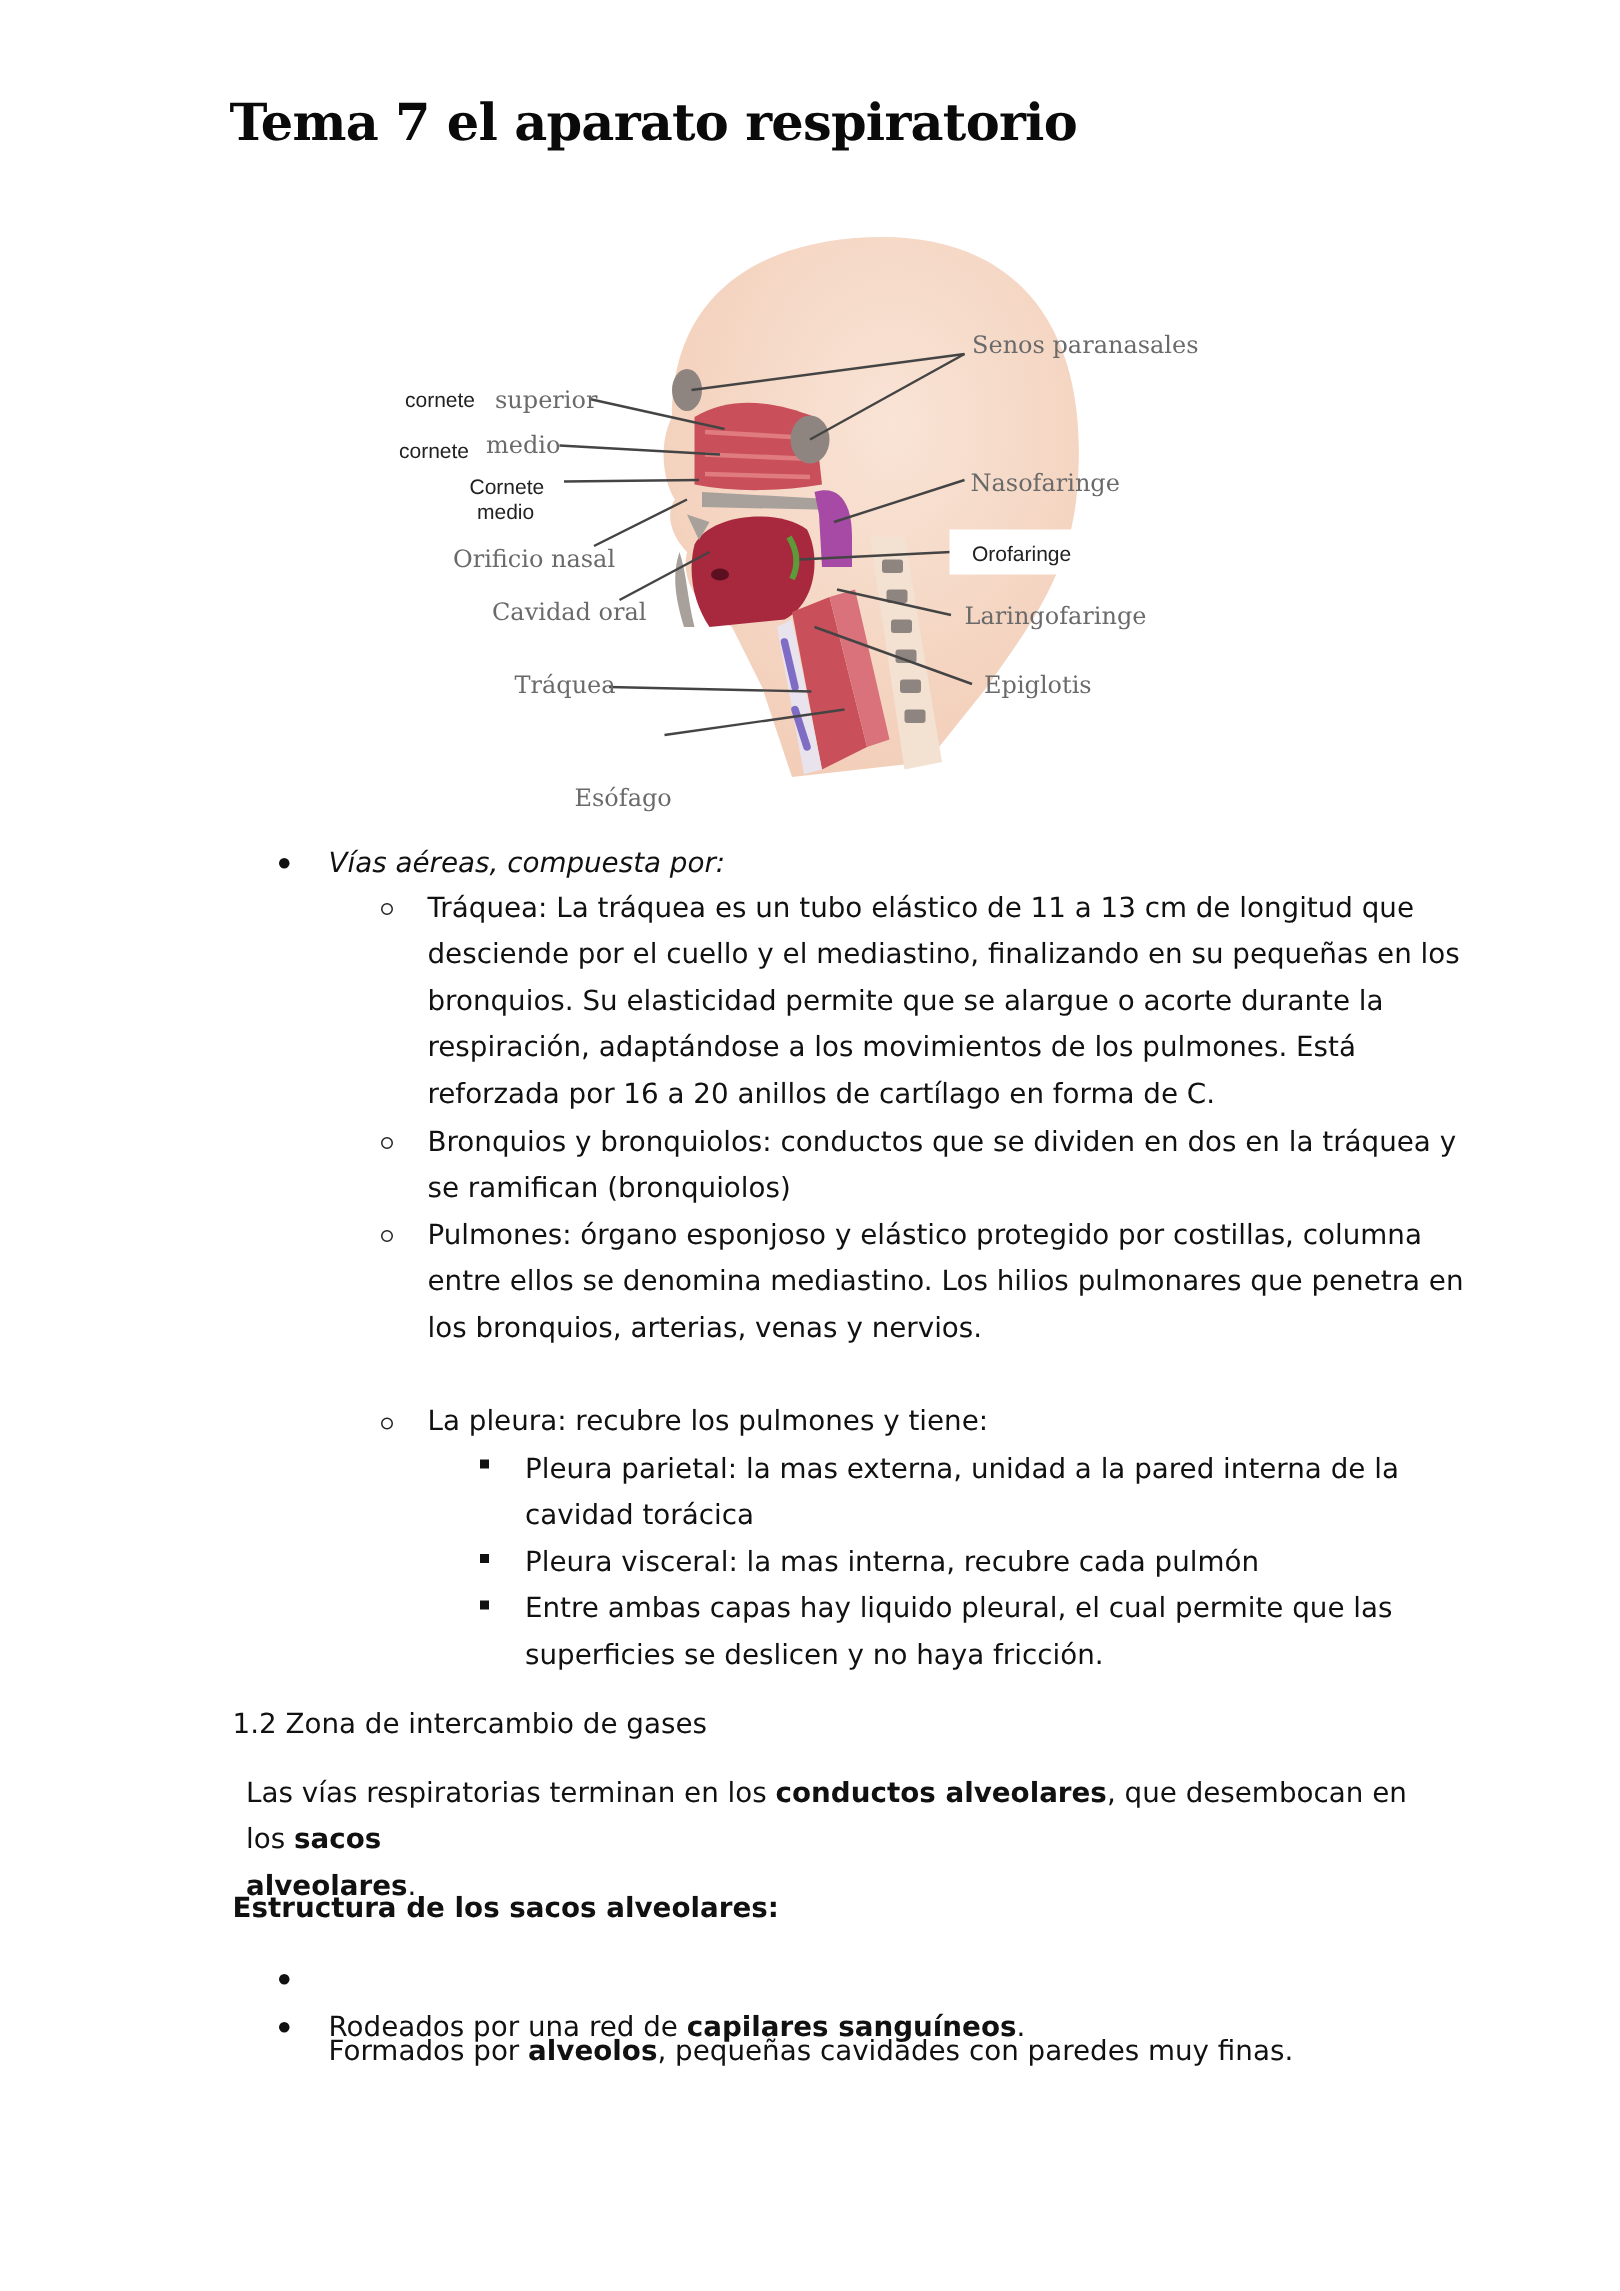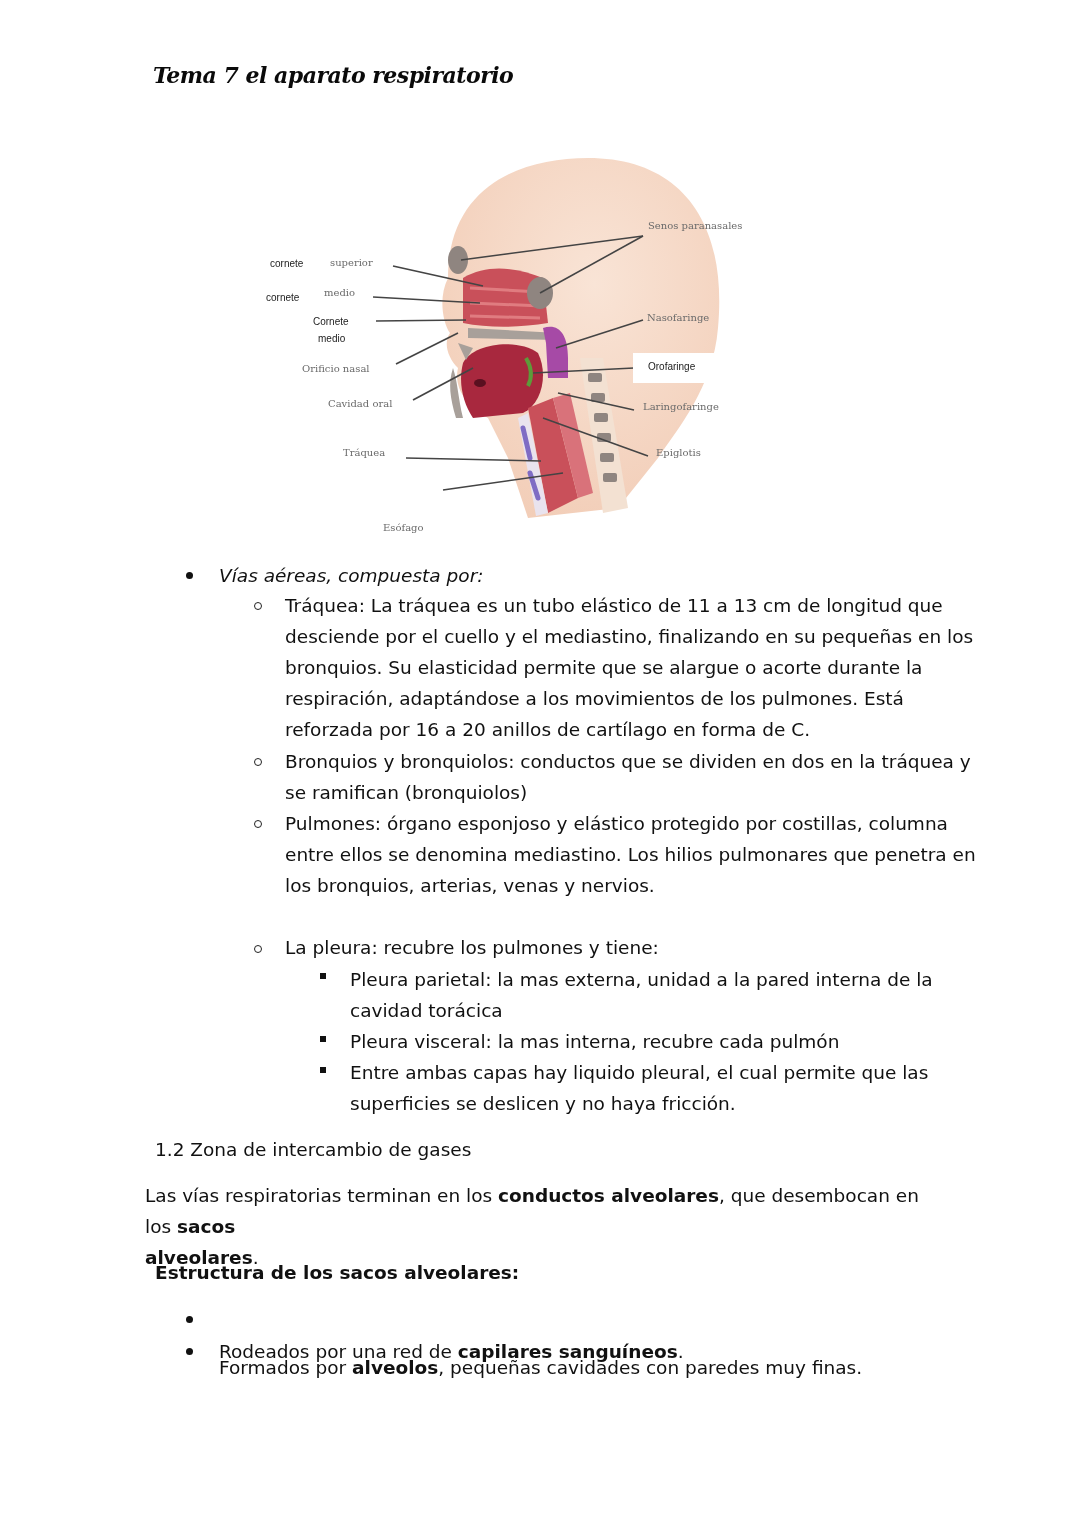--- a/index.html
+++ b/index.html
@@ -1,24 +1,24 @@
 <!DOCTYPE html>
 <html><head>
 <meta charset="utf-8">
 <style>
   html, body { margin: 0; padding: 0; background: #ffffff; }
   body { width: 1080px; height: 1527px; position: relative; overflow: hidden;
          font-family: "DejaVu Sans", sans-serif; color: #111; }
   .title { position: absolute; left: 153px; top: 62px; font-family: "DejaVu Serif", serif;
-           font-style: italic; font-weight: bold; font-size: 22px; letter-spacing: -0.5px; color: #0a0a0a; }
+           font-weight: bold; font-size: 34px; letter-spacing: -0.5px; color: #0a0a0a; }
 
   .figure { position: absolute; left: 258px; top: 128px; width: 560px; height: 412px; }
   .figure svg { position: absolute; left: 0; top: 0; }
-  .lbl { position: absolute; font-family: "DejaVu Serif", serif; font-size: 10px; color: #6a6a6a; white-space: nowrap; }
-  .lbl-sans { position: absolute; font-family: "Liberation Sans", sans-serif; font-size: 10px; color: #222; white-space: nowrap; text-align: center; }
+  .lbl { position: absolute; font-family: "DejaVu Serif", serif; font-size: 16px; color: #6a6a6a; white-space: nowrap; }
+  .lbl-sans { position: absolute; font-family: "Liberation Sans", sans-serif; font-size: 14px; color: #222; white-space: nowrap; text-align: center; }
   .oro-box { position: absolute; left: 375px; top: 225px; width: 90px; height: 30px; background: #fff; }
 
   .text { position: absolute; font-size: 18.5px; line-height: 31px; color: #111; }
   .text b { font-weight: bold; }
   .bullet-l1 { position: absolute; width: 7px; height: 7px; border-radius: 50%; background: #111; }
   .bullet-l2 { position: absolute; width: 8px; height: 8px; border-radius: 50%; border: 1.3px solid #222; box-sizing: border-box; }
   .bullet-l3 { position: absolute; width: 6px; height: 6px; background: #111; }
 </style>
 </head>
 <body>
@@ -143,21 +143,21 @@
 <div class="text" style="left:350px; top:1026px;">Pleura visceral: la mas interna, recubre cada pulmón</div>
 
 <div class="bullet-l3" style="left:320px; top:1067px;"></div>
 <div class="text" style="left:350px; top:1057px;">
   <div>Entre ambas capas hay liquido pleural, el cual permite que las</div>
   <div>superficies se deslicen y no haya fricción.</div>
 </div>
 
 <div class="text" style="left:155px; top:1134px;">1.2 Zona de intercambio de gases</div>
 
-<div class="text" style="left:145px; top:1180px; width:790px;">
+<div class="text" style="left:164px; top:1180px; width:790px;">
   <span>Las vías respiratorias terminan en los </span><b>conductos alveolares</b><span>, que desembocan en los </span><b>sacos</b><br><b>alveolares</b><span>.</span>
 </div>
 
 <div class="text" style="left:155px; top:1257px; font-weight:bold;">Estructura de los sacos alveolares:</div>
 
 <div class="bullet-l1" style="left:186px; top:1316px;"></div>
 <div class="text" style="left:219px; top:1352px;">
   <span>Formados por </span><b>alveolos</b><span>, pequeñas cavidades con paredes muy finas.</span>
 </div>
 

